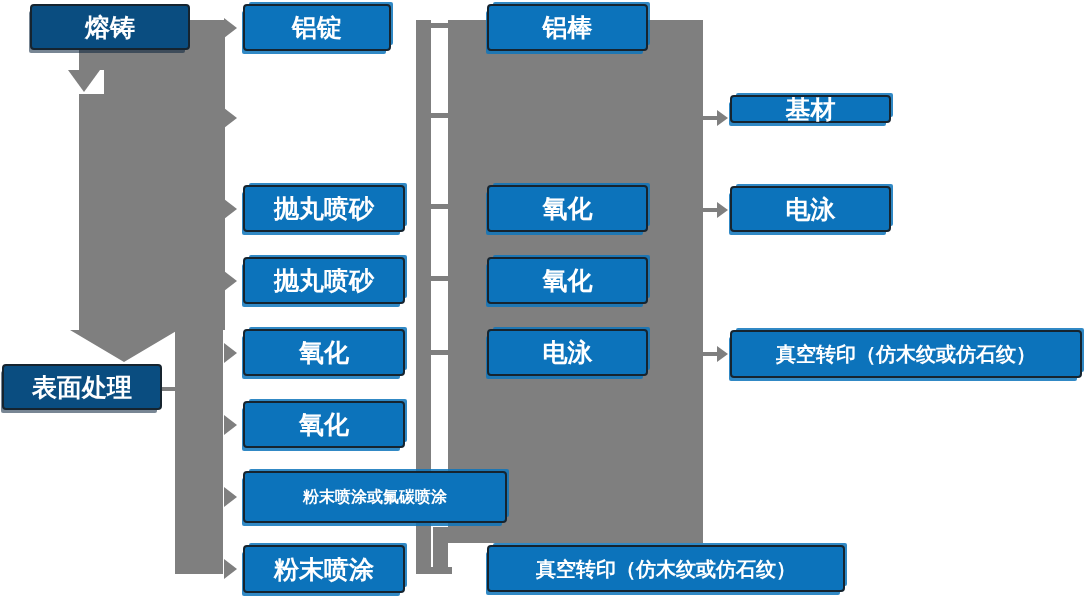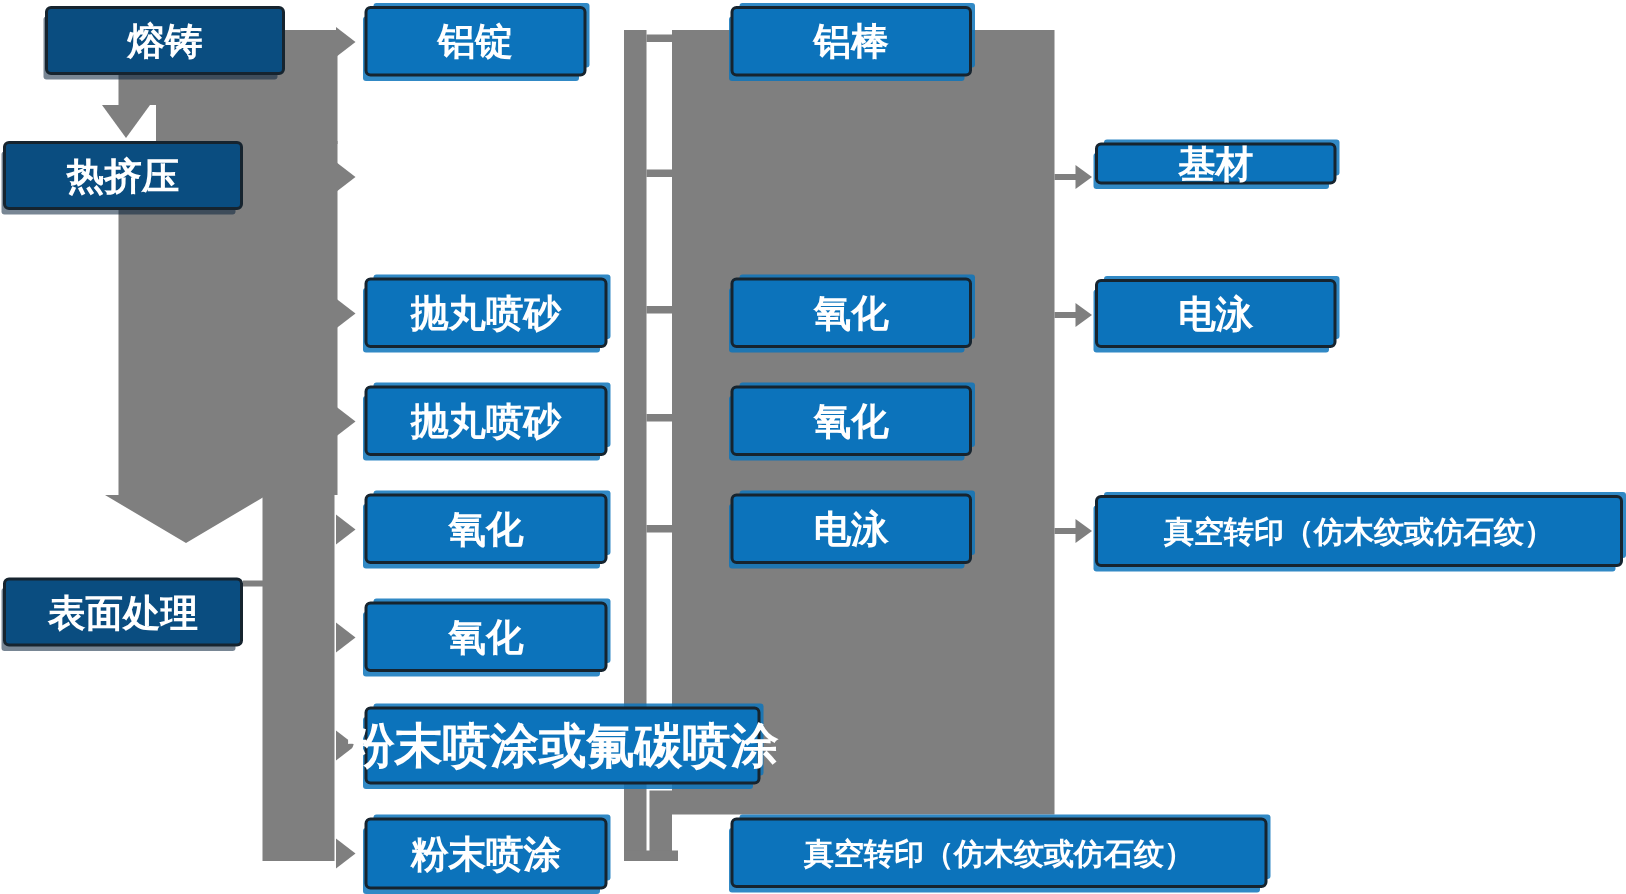--- a/index.html
+++ b/index.html
@@ -17,21 +17,21 @@
     white-space:nowrap;line-height:1;
   }
   .stage{
     background:var(--dark,#0a4d80);
     box-shadow:-3px 5px 0 -2px rgba(9,35,60,.55);
   }
   .proc{
     background:var(--blue,#0c73bb);
     box-shadow:4px -4px 0 -2px rgba(13,116,187,.85),-3px 5px 0 -2px rgba(13,116,187,.85);
   }
-  .small{font-size:32px;}
+  .small{font-size:16px;}
   .tiny{font-size:20px;}
   
   .g{position:absolute;background:var(--gray,#7f7f7f);}
   .tri{position:absolute;width:0;height:0;}
   .tri-right{border-top:10px solid transparent;border-bottom:10px solid transparent;border-left:13px solid var(--gray,#7f7f7f);}
   .tri-right-sm{border-top:8px solid transparent;border-bottom:8px solid transparent;border-left:11px solid var(--gray,#7f7f7f);}
   .tri-down{border-left:16px solid transparent;border-right:16px solid transparent;border-top:22px solid var(--gray,#7f7f7f);}
   .tri-down-big{border-left:54px solid transparent;border-right:54px solid transparent;border-top:32px solid var(--gray,#7f7f7f);}
 </style>
 </head>
@@ -68,22 +68,21 @@
   <div class="g" style="left:448px;top:20px;width:255px;height:523px;"></div>
 
   <div class="g" style="left:703px;top:116px;width:15px;height:4px;"></div>
   <div class="tri tri-right-sm" style="left:717px;top:110px;"></div>
   <div class="g" style="left:703px;top:208px;width:15px;height:4px;"></div>
   <div class="tri tri-right-sm" style="left:717px;top:202px;"></div>
   <div class="g" style="left:703px;top:352px;width:15px;height:4px;"></div>
   <div class="tri tri-right-sm" style="left:717px;top:346px;"></div>
 
   <div class="node stage" style="left:2px;top:4px;width:160px;height:46px;margin-left:28px;">熔铸</div>
-  <div class="node stage" style="left:2px;top:94px;width:160px;height:46px;">热挤压</div>
-  <div class="node stage" style="left:2px;top:364px;width:160px;height:46px;margin-top:21px;">表面处理</div>
+  <div class="node stage" style="left:2px;top:364px;width:160px;height:46px;">表面处理</div>
 
   <div class="node proc" style="left:243px;top:4px;width:148px;height:47px;">铝锭</div>
   <div class="node proc" style="left:243px;top:185px;width:162px;height:47px;">抛丸喷砂</div>
   <div class="node proc" style="left:243px;top:257px;width:162px;height:47px;">抛丸喷砂</div>
   <div class="node proc" style="left:243px;top:329px;width:162px;height:47px;">氧化</div>
   <div class="node proc" style="left:243px;top:401px;width:162px;height:47px;">氧化</div>
   <div class="node proc small" style="left:243px;top:471px;width:264px;height:52px;">粉末喷涂或氟碳喷涂</div>
   <div class="node proc" style="left:487px;top:4px;width:161px;height:47px;">铝棒</div>
 
   <div class="node proc" style="left:243px;top:545px;width:162px;height:48px;">粉末喷涂</div>

